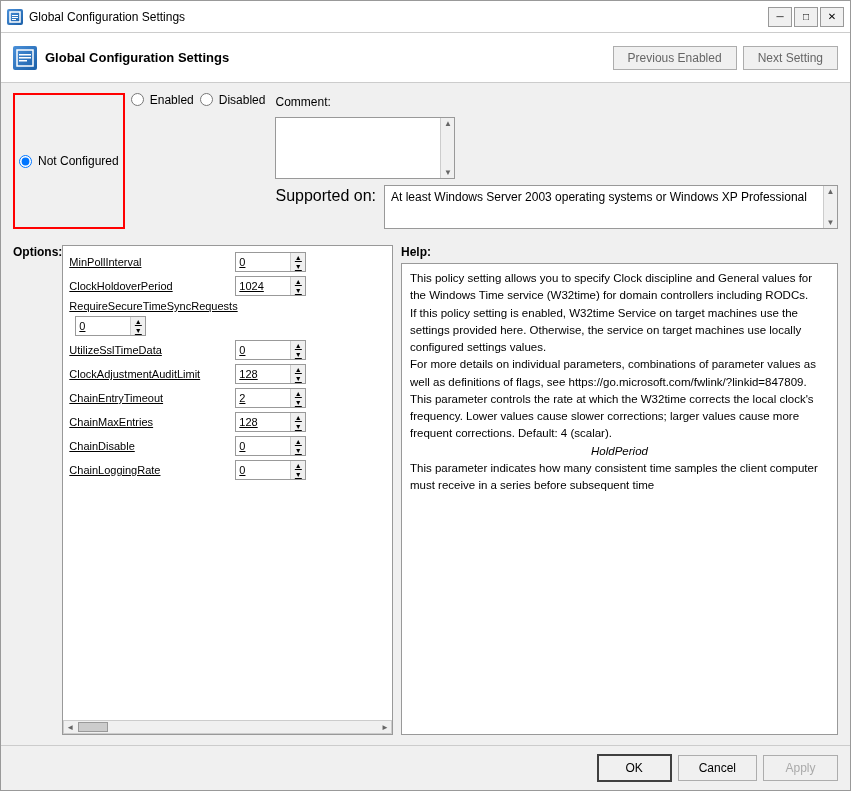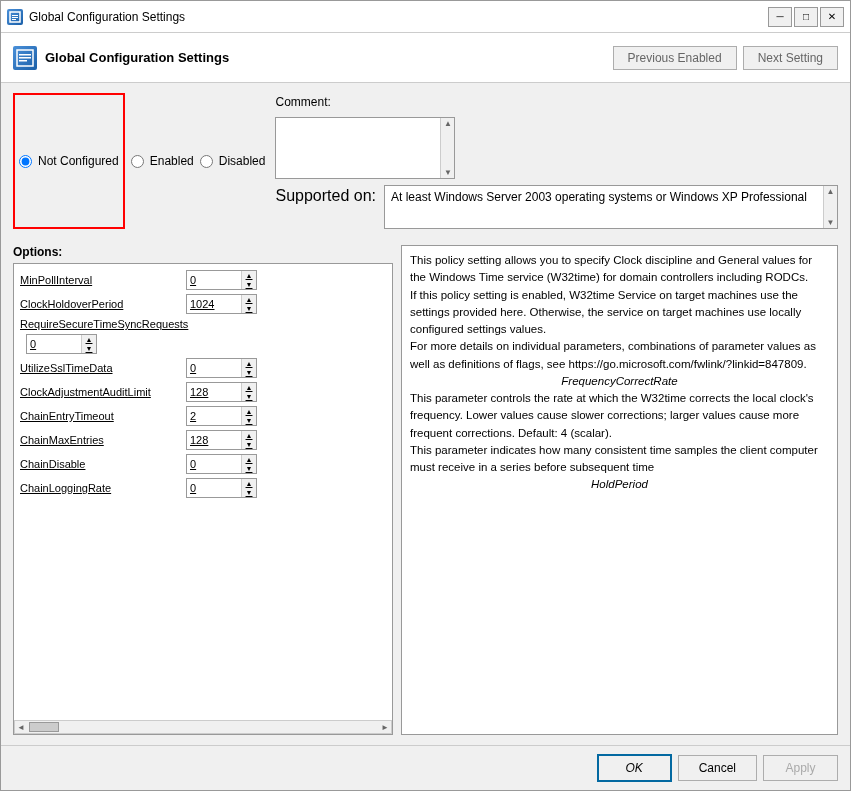--- a/index.html
+++ b/index.html
@@ -125,21 +125,21 @@
       margin-bottom: 10px;
     }
 
     .radio-group {
       display: flex;
       gap: 6px;
       min-width: 140px;
     }
     .radio-item {
       display: flex;
-      align-items: center;
+      align-items: flex-start;
       gap: 6px;
       font-size: 12px;
     }
     .radio-item input[type=radio] {
       margin: 0;
     }
     .radio-not-configured {
       border: 2px solid red;
       padding: 2px 4px;
       display: flex;
@@ -251,22 +251,21 @@
     }
     .action-btn {
       padding: 5px 20px;
       font-size: 12px;
       background: #f0f0f0;
       border: 1px solid #adadad;
       cursor: pointer;
       min-width: 75px;
     }
     .action-btn.ok-btn {
-      border: 2px solid #0369a1;
-      font-style: italic;
+      border: 2px solid #404040;
     }
     .action-btn.apply-btn {
       color: #aaa;
     }
 
     .panels-row {
       display: flex;
       gap: 8px;
       flex: 1;
       min-height: 0;
@@ -274,21 +273,21 @@
     }
 
     .section-label {
       font-size: 12px;
       font-weight: 600;
       margin-bottom: 4px;
     }
 
     .left-col {
       display: flex;
-      flex-direction: column;
+      flex-direction: row;
       width: 380px;
       min-width: 380px;
     }
     .right-col {
       flex: 1;
       display: flex;
       flex-direction: column;
     }
 
     .options-box {
@@ -529,28 +528,28 @@
 
           <div class="horizontal-scroll">
             <span style="font-size:8px; color:#666; padding:0 2px;">◄</span>
             <div class="hscroll-thumb"></div>
             <span style="font-size:8px; color:#666; padding:0 2px; margin-left:auto;">►</span>
           </div>
         </div>
       </div>
 
       <div class="right-col">
+        <div class="section-label">Help:</div>
         <div class="help-box">
           <p>This policy setting allows you to specify Clock discipline and General values for the Windows Time service (W32time) for domain controllers including RODCs.</p>
           <p>If this policy setting is enabled, W32time Service on target machines use the settings provided here. Otherwise, the service on target machines use locally configured settings values.</p>
           <p>For more details on individual parameters, combinations of parameter values as well as definitions of flags, see https://go.microsoft.com/fwlink/?linkid=847809.</p>
-          <p style="text-align:center; font-style:italic;">FrequencyCorrectRate</p>
           <p>This parameter controls the rate at which the W32time corrects the local clock's frequency. Lower values cause slower corrections; larger values cause more frequent corrections. Default: 4 (scalar).</p>
+          <p style="text-align:center; font-style:italic;">HoldPeriod</p>
           <p>This parameter indicates how many consistent time samples the client computer must receive in a series before subsequent time</p>
-          <p style="text-align:center; font-style:italic;">HoldPeriod</p>
         </div>
       </div>
     </div>
   </div>
 
   <div class="bottom-bar">
     <button class="action-btn ok-btn">OK</button>
     <button class="action-btn">Cancel</button>
     <button class="action-btn apply-btn">Apply</button>
   </div>

